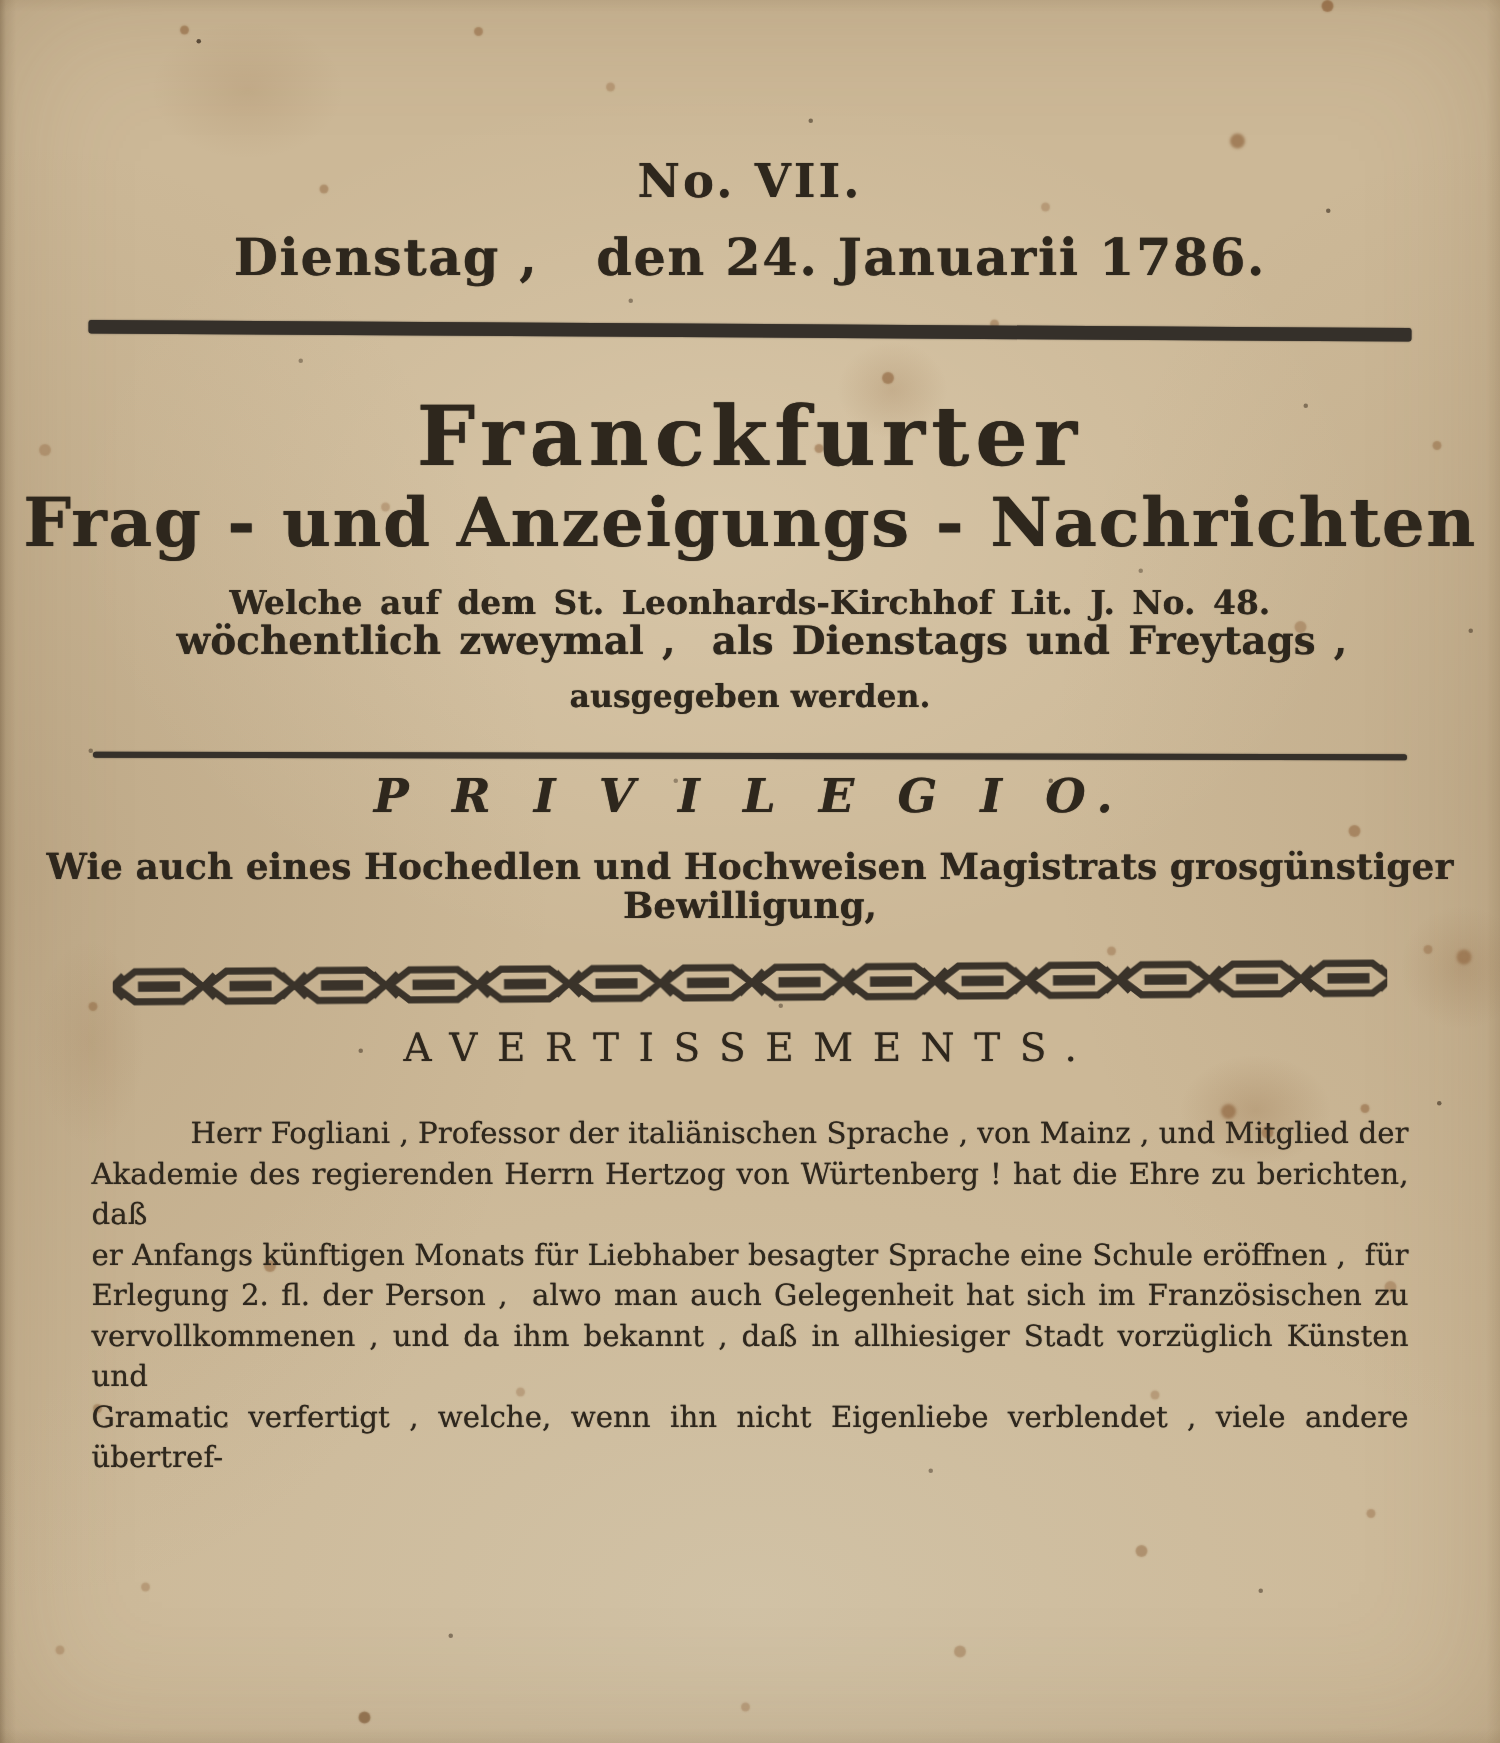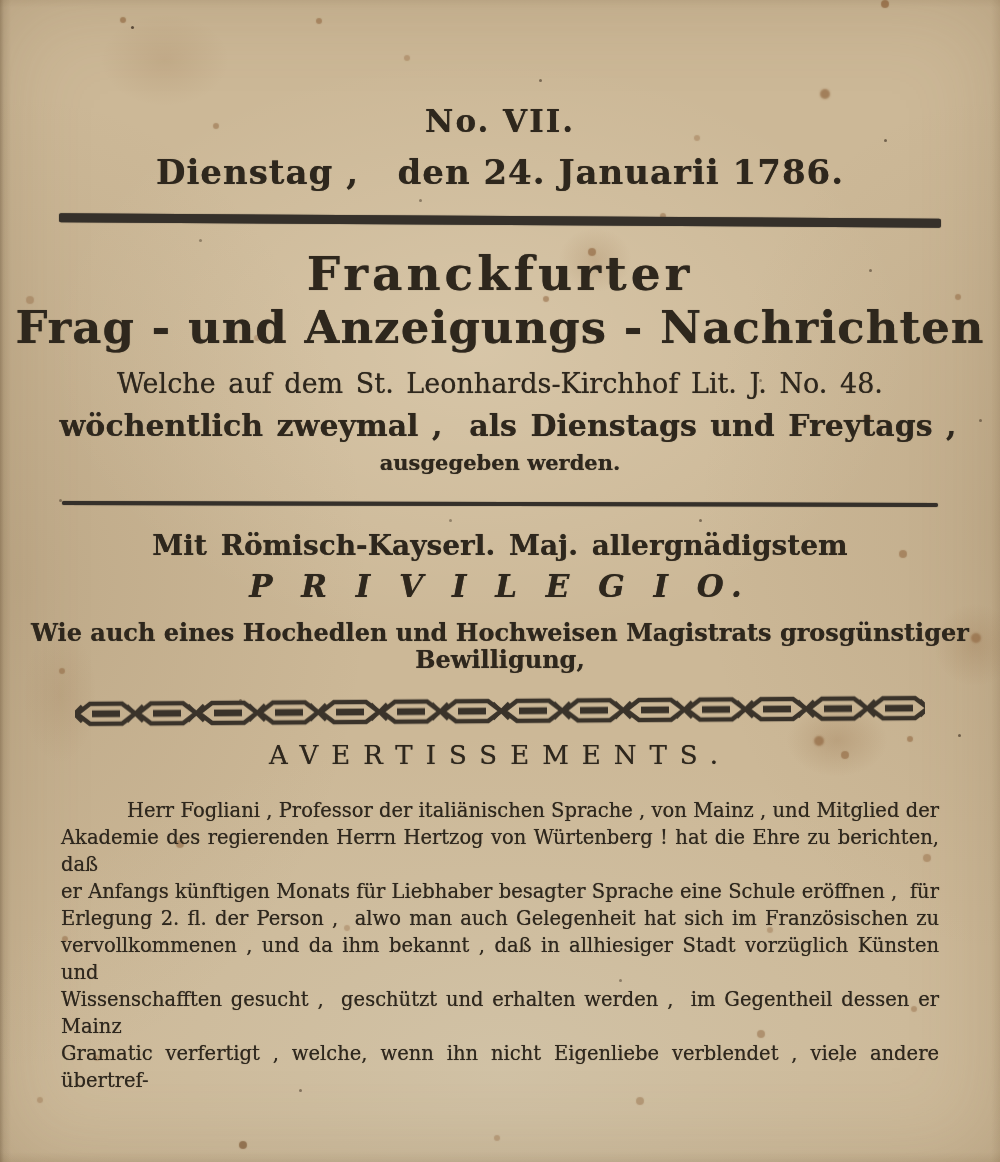--- a/index.html
+++ b/index.html
@@ -25,25 +25,25 @@
   .center{text-align:center;}
 
   .issue-no{font-size:31px;font-weight:bold;line-height:1.1;letter-spacing:2px;}
   .date-line{margin-top:16px;font-size:34px;font-weight:bold;line-height:1.1;letter-spacing:1px;}
 
   .rule{background:#35302a;margin-left:auto;margin-right:auto;border-radius:2px;
         box-shadow:0 0 1px rgba(53,48,42,0.9);}
   .rule-thick{width:882px;height:9px;margin-top:25px;transform:rotate(0.35deg);}
   .rule-thin{width:876px;height:4px;margin-top:27px;transform:rotate(0.12deg);}
 
-  .title-1{margin-top:25px;font-size:47px;font-weight:bold;line-height:1;letter-spacing:4px;}
+  .title-1{margin-top:38px;font-size:55px;font-weight:bold;line-height:1;letter-spacing:4px;}
   .title-2{margin-top:7px;font-size:45px;font-weight:bold;line-height:1.05;letter-spacing:1px;}
 
-  .imprint-1{margin-top:17px;font-size:27px;font-weight:normal;line-height:1.1;word-spacing:4px;}
-  .imprint-2{margin-top:11px;font-size:30px;font-weight:bold;line-height:1.1;word-spacing:3px;padding-left:16px;}
+  .imprint-1{margin-top:17px;font-size:22px;font-weight:bold;line-height:1.1;word-spacing:4px;}
+  .imprint-2{font-size:26px;font-weight:bold;line-height:1.1;word-spacing:3px;padding-left:16px;}
   .imprint-3{margin-top:9px;font-size:21px;font-weight:bold;line-height:1.1;}
 
   .priv-1{margin-top:25px;font-size:28px;font-weight:bold;line-height:1.1;word-spacing:4px;}
   .priv-2{margin-top:8px;font-size:31px;font-style:italic;font-weight:bold;line-height:1.1;letter-spacing:9px;}
   .priv-3{margin-top:17px;font-size:24px;font-weight:bold;line-height:1.1;}
 
   .ornament-wrap{margin-top:24px;display:flex;justify-content:center;transform:rotate(-0.4deg);}
   .section-heading{margin-top:15px;font-size:26px;line-height:1.2;letter-spacing:13px;font-weight:500;}
 
   .body-block{width:878px;margin:26px auto 0 auto;font-size:19.5px;line-height:27px;}
@@ -132,21 +132,20 @@
     <div class="center title-2 inktext">Frag - und Anzeigungs - Nachrichten</div>
 
     <div class="center imprint-1 inktext">Welche auf dem St. Leonhards-Kirchhof Lit. J. No. 48.</div>
 
     <div class="center imprint-2 inktext">wöchentlich zweymal ,&nbsp; als Dienstags und Freytags ,</div>
 
     <div class="center imprint-3 inktext">ausgegeben werden.</div>
 
     <div class="rule rule-thin"></div>
 
-    <div class="center priv-1 inktext">Mit Römisch-Kayserl. Maj. allergnädigstem</div>
 
     <div class="center priv-2 inktext">P R I V I L E G I O.</div>
 
     <div class="center priv-3 inktext">Wie auch eines Hochedlen und Hochweisen Magistrats grosgünstiger Bewilligung,</div>
 
     <div class="ornament-wrap">
       <svg width="850" height="28" viewBox="0 0 850 28">
         <defs>
           <pattern id="chain" width="61" height="28" patternUnits="userSpaceOnUse">
             <path d="M2,14 L15,4 L47,4 L60,14 L47,24 L15,24 Z" fill="none" stroke="#3a332a" stroke-width="4.6"></path>
@@ -160,18 +159,17 @@
     </div>
 
     <div class="center section-heading inktext">AVERTISSEMENTS.</div>
 
     <div class="body-block inktext">
         <div class="body-line">Herr Fogliani , Professor der italiänischen Sprache , von Mainz , und Mitglied der</div>
         <div class="body-line">Akademie des regierenden Herrn Hertzog von Würtenberg ! hat die Ehre zu berichten, daß</div>
         <div class="body-line">er Anfangs künftigen Monats für Liebhaber besagter Sprache eine Schule eröffnen ,&nbsp; für</div>
         <div class="body-line">Erlegung 2. fl. der Person ,&nbsp; alwo man auch Gelegenheit hat sich im Französischen zu</div>
         <div class="body-line">vervollkommenen , und da ihm bekannt , daß in allhiesiger Stadt vorzüglich Künsten und</div>
-        <div class="body-line">Wissenschafften gesucht ,&nbsp; geschützt und erhalten werden ,&nbsp; im Gegentheil dessen er Mainz</div>
         <div class="body-line">Gramatic verfertigt , welche, wenn ihn nicht Eigenliebe verblendet , viele andere übertref-</div>
       </div>
 
   </div>
 </div>
 
 </body></html>

